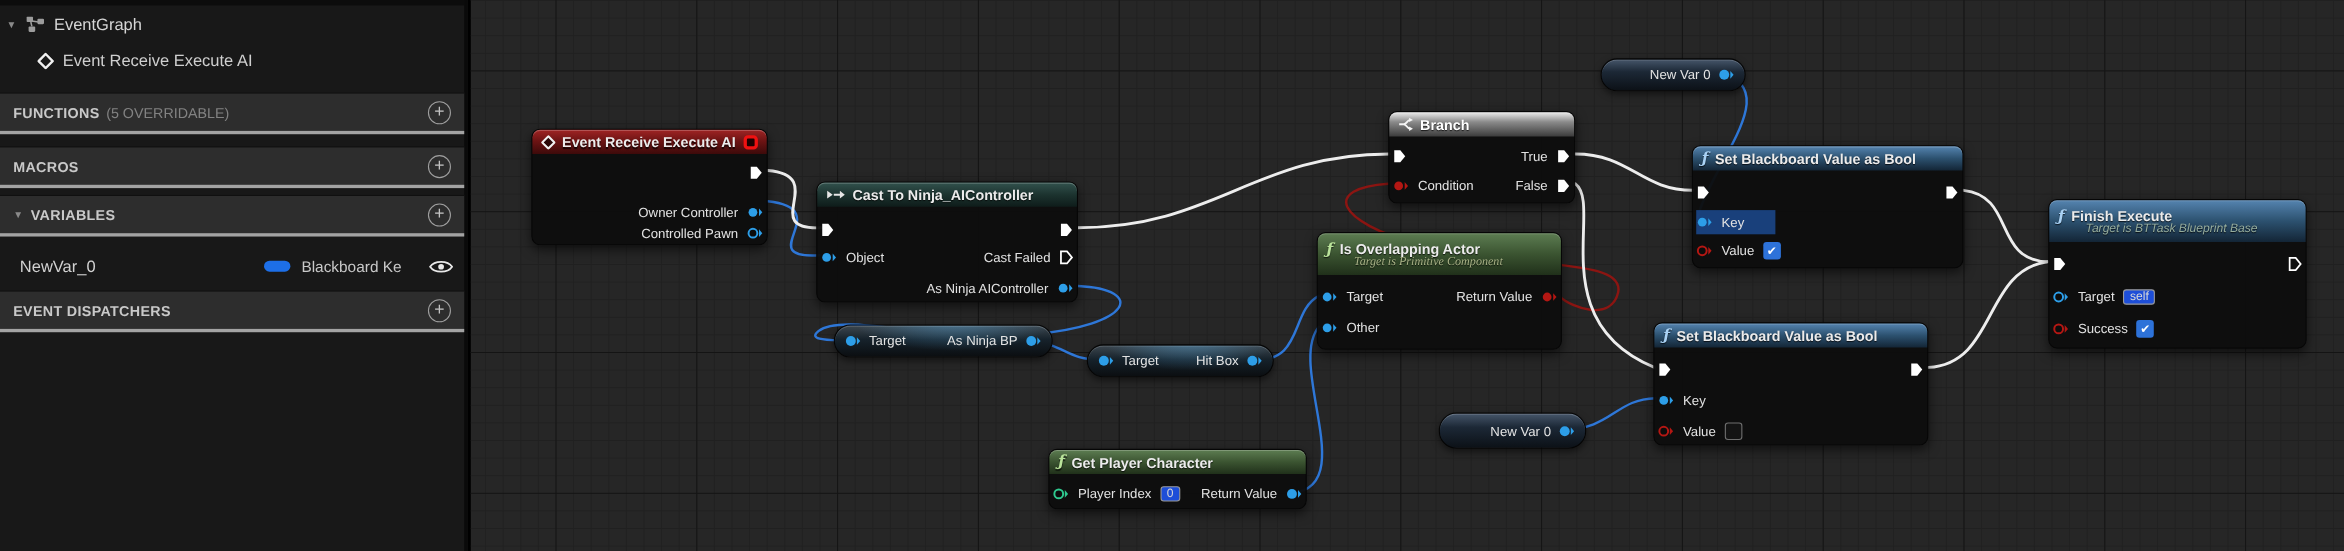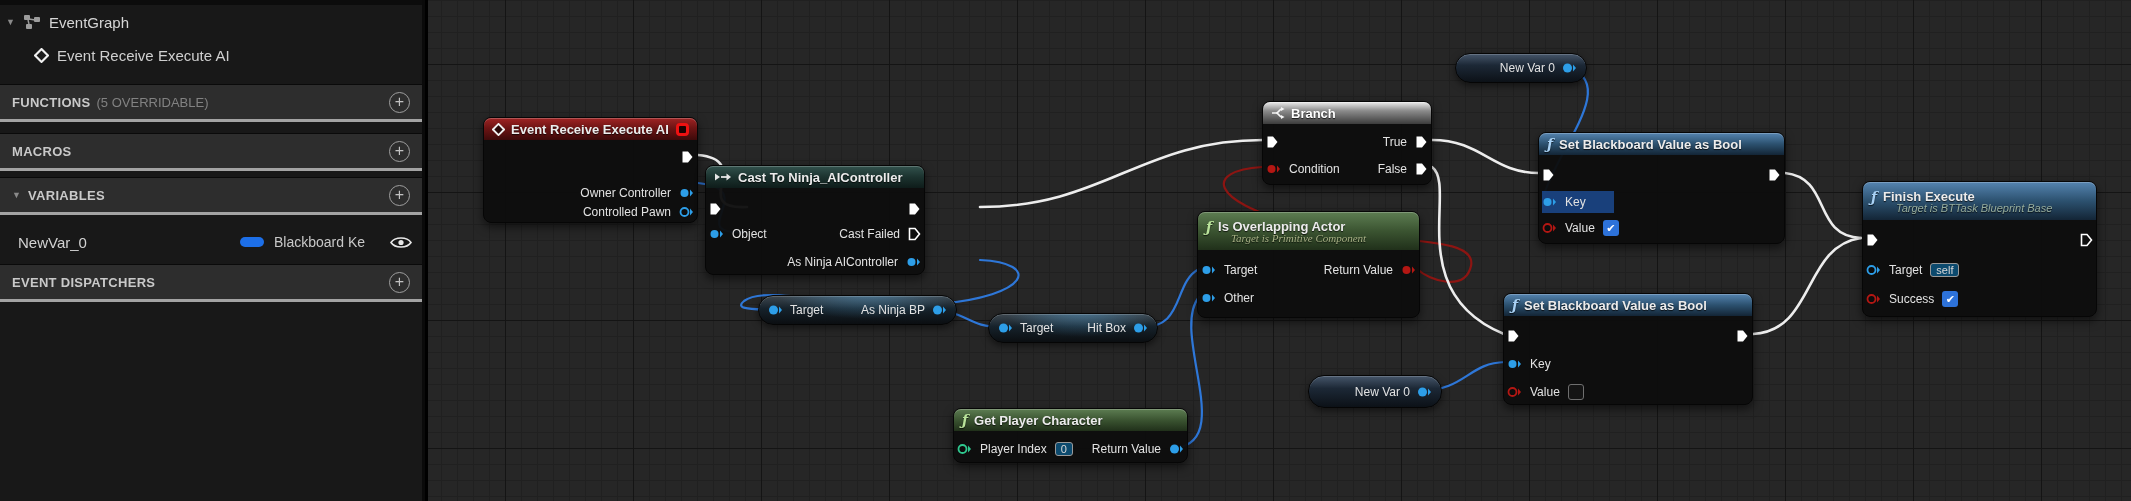--- a/index.html
+++ b/index.html
@@ -91,21 +91,21 @@
   .p-ex-h path { fill:none; stroke:#fff; stroke-width:1.6px; }
   .p-obj-f circle { fill:var(--pin_object); } .p-obj-f path { fill:var(--pin_object); }
   .p-obj-h circle { fill:#0c0c0c; stroke:var(--pin_object); stroke-width:1.8px; } .p-obj-h path { fill:var(--pin_object); }
   .p-bool-f circle { fill:var(--pin_bool); } .p-bool-f path { fill:var(--pin_bool); }
   .p-bool-h circle { fill:#0c0c0c; stroke:var(--pin_bool); stroke-width:1.8px; } .p-bool-h path { fill:var(--pin_bool); }
   .p-int-h circle { fill:#0c0c0c; stroke:var(--pin_int); stroke-width:1.8px; } .p-int-h path { fill:var(--pin_int); }
 
   .chk { width:16px; height:16px; border-radius:3px; display:flex; align-items:center; justify-content:center; font-size:11px; }
   .chk-on { background:#2d72d9; color:#fff; }
   .chk-off { background:#141414; border:1px solid #6f6f6f; color:transparent; }
-  .valbox { border:1px solid #9a9a9a; border-radius:3px; padding:0 5px; font-size:11px; color:#d8d8d8; background:#0c4a6e; }
+  .valbox { border:1px solid #9a9a9a; border-radius:3px; padding:0 5px; font-size:11px; color:#d8d8d8; background:#1d4ed8; }
   .key-hl { position:absolute; left:3px; width:72px; height:22px; background:rgba(30,82,160,.75); }
 
   
   .pill {
     position:absolute; border:1px solid #050505; border-radius:16px;
     display:flex; align-items:center; font-size:12px; color:#e3e3e3;
     box-shadow:0 3px 7px rgba(0,0,0,.5), inset 0 1px 0 rgba(255,255,255,.18);
     padding:0 9px; gap:7px;
   }
   .pill-var { background:linear-gradient(180deg,#46566a 0%,#1c2836 40%,#0c1117 100%); justify-content:flex-end; }
@@ -216,21 +216,21 @@
     </div>
     <div class="prow right" style="top:83px;">
       <span class="lbl">Controlled Pawn</span>
       <svg class="pin rpin p-obj-h" width="15" height="12" viewBox="0 0 15 12">
           <circle cx="5.5" cy="6" r="4"></circle>
           <path d="M11 2.5 L14 6 L11 9.5 Z"></path>
         </svg>
     </div>
   </div>
 
-  <div class="node" style="left:705px;top:165px;width:220px;height:110px;">
+  <div class="node" style="left:742px;top:165px;width:238px;height:110px;">
     <div class="hdr hdr-cast">
       <svg width="18" height="12" viewBox="0 0 18 12" class="pin">
         <path d="M1 2.5 L1 9.5 L6 6 Z" fill="#e6e6e6"></path>
         <path d="M7 6 H13" stroke="#e6e6e6" stroke-width="1.8"></path>
         <path d="M12.5 2.5 L17 6 L12.5 9.5 Z" fill="#e6e6e6"></path>
       </svg>
       <span class="title">Cast To Ninja_AIController</span>
     </div>
     <div class="prow" style="top:32px;">
       <svg class="pin lpin p-ex-f" width="13" height="14" viewBox="0 0 13 14">

